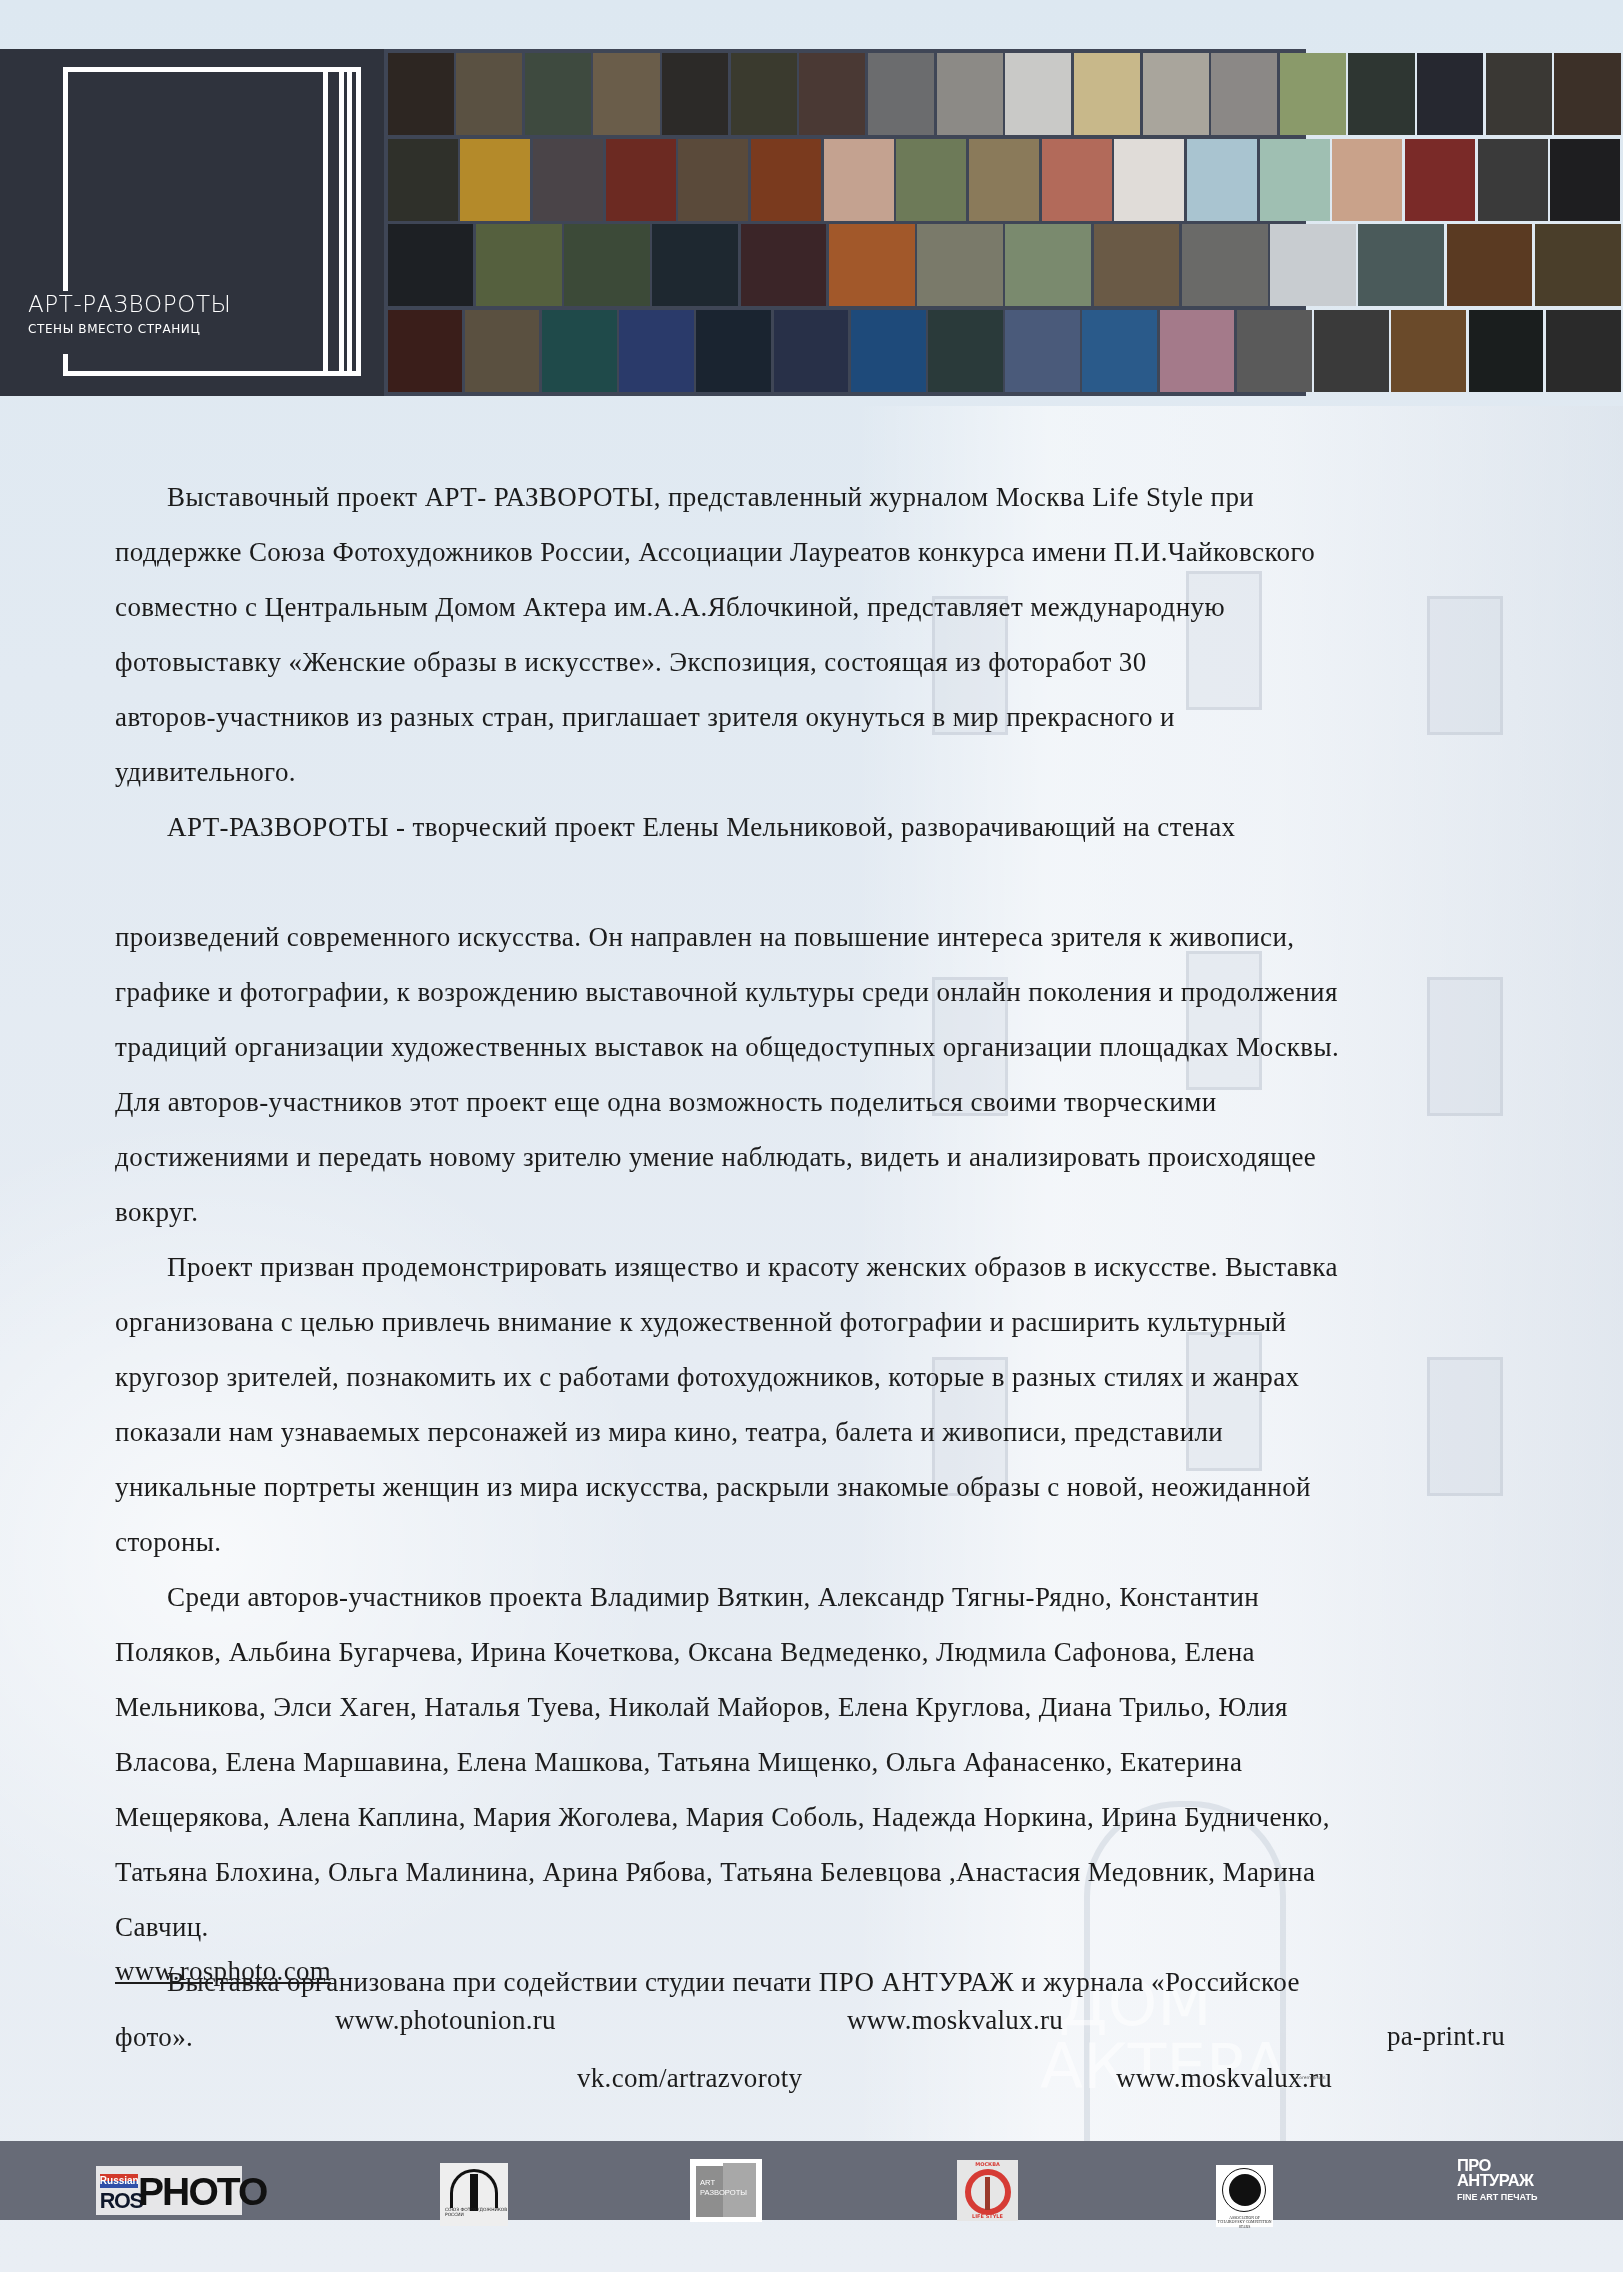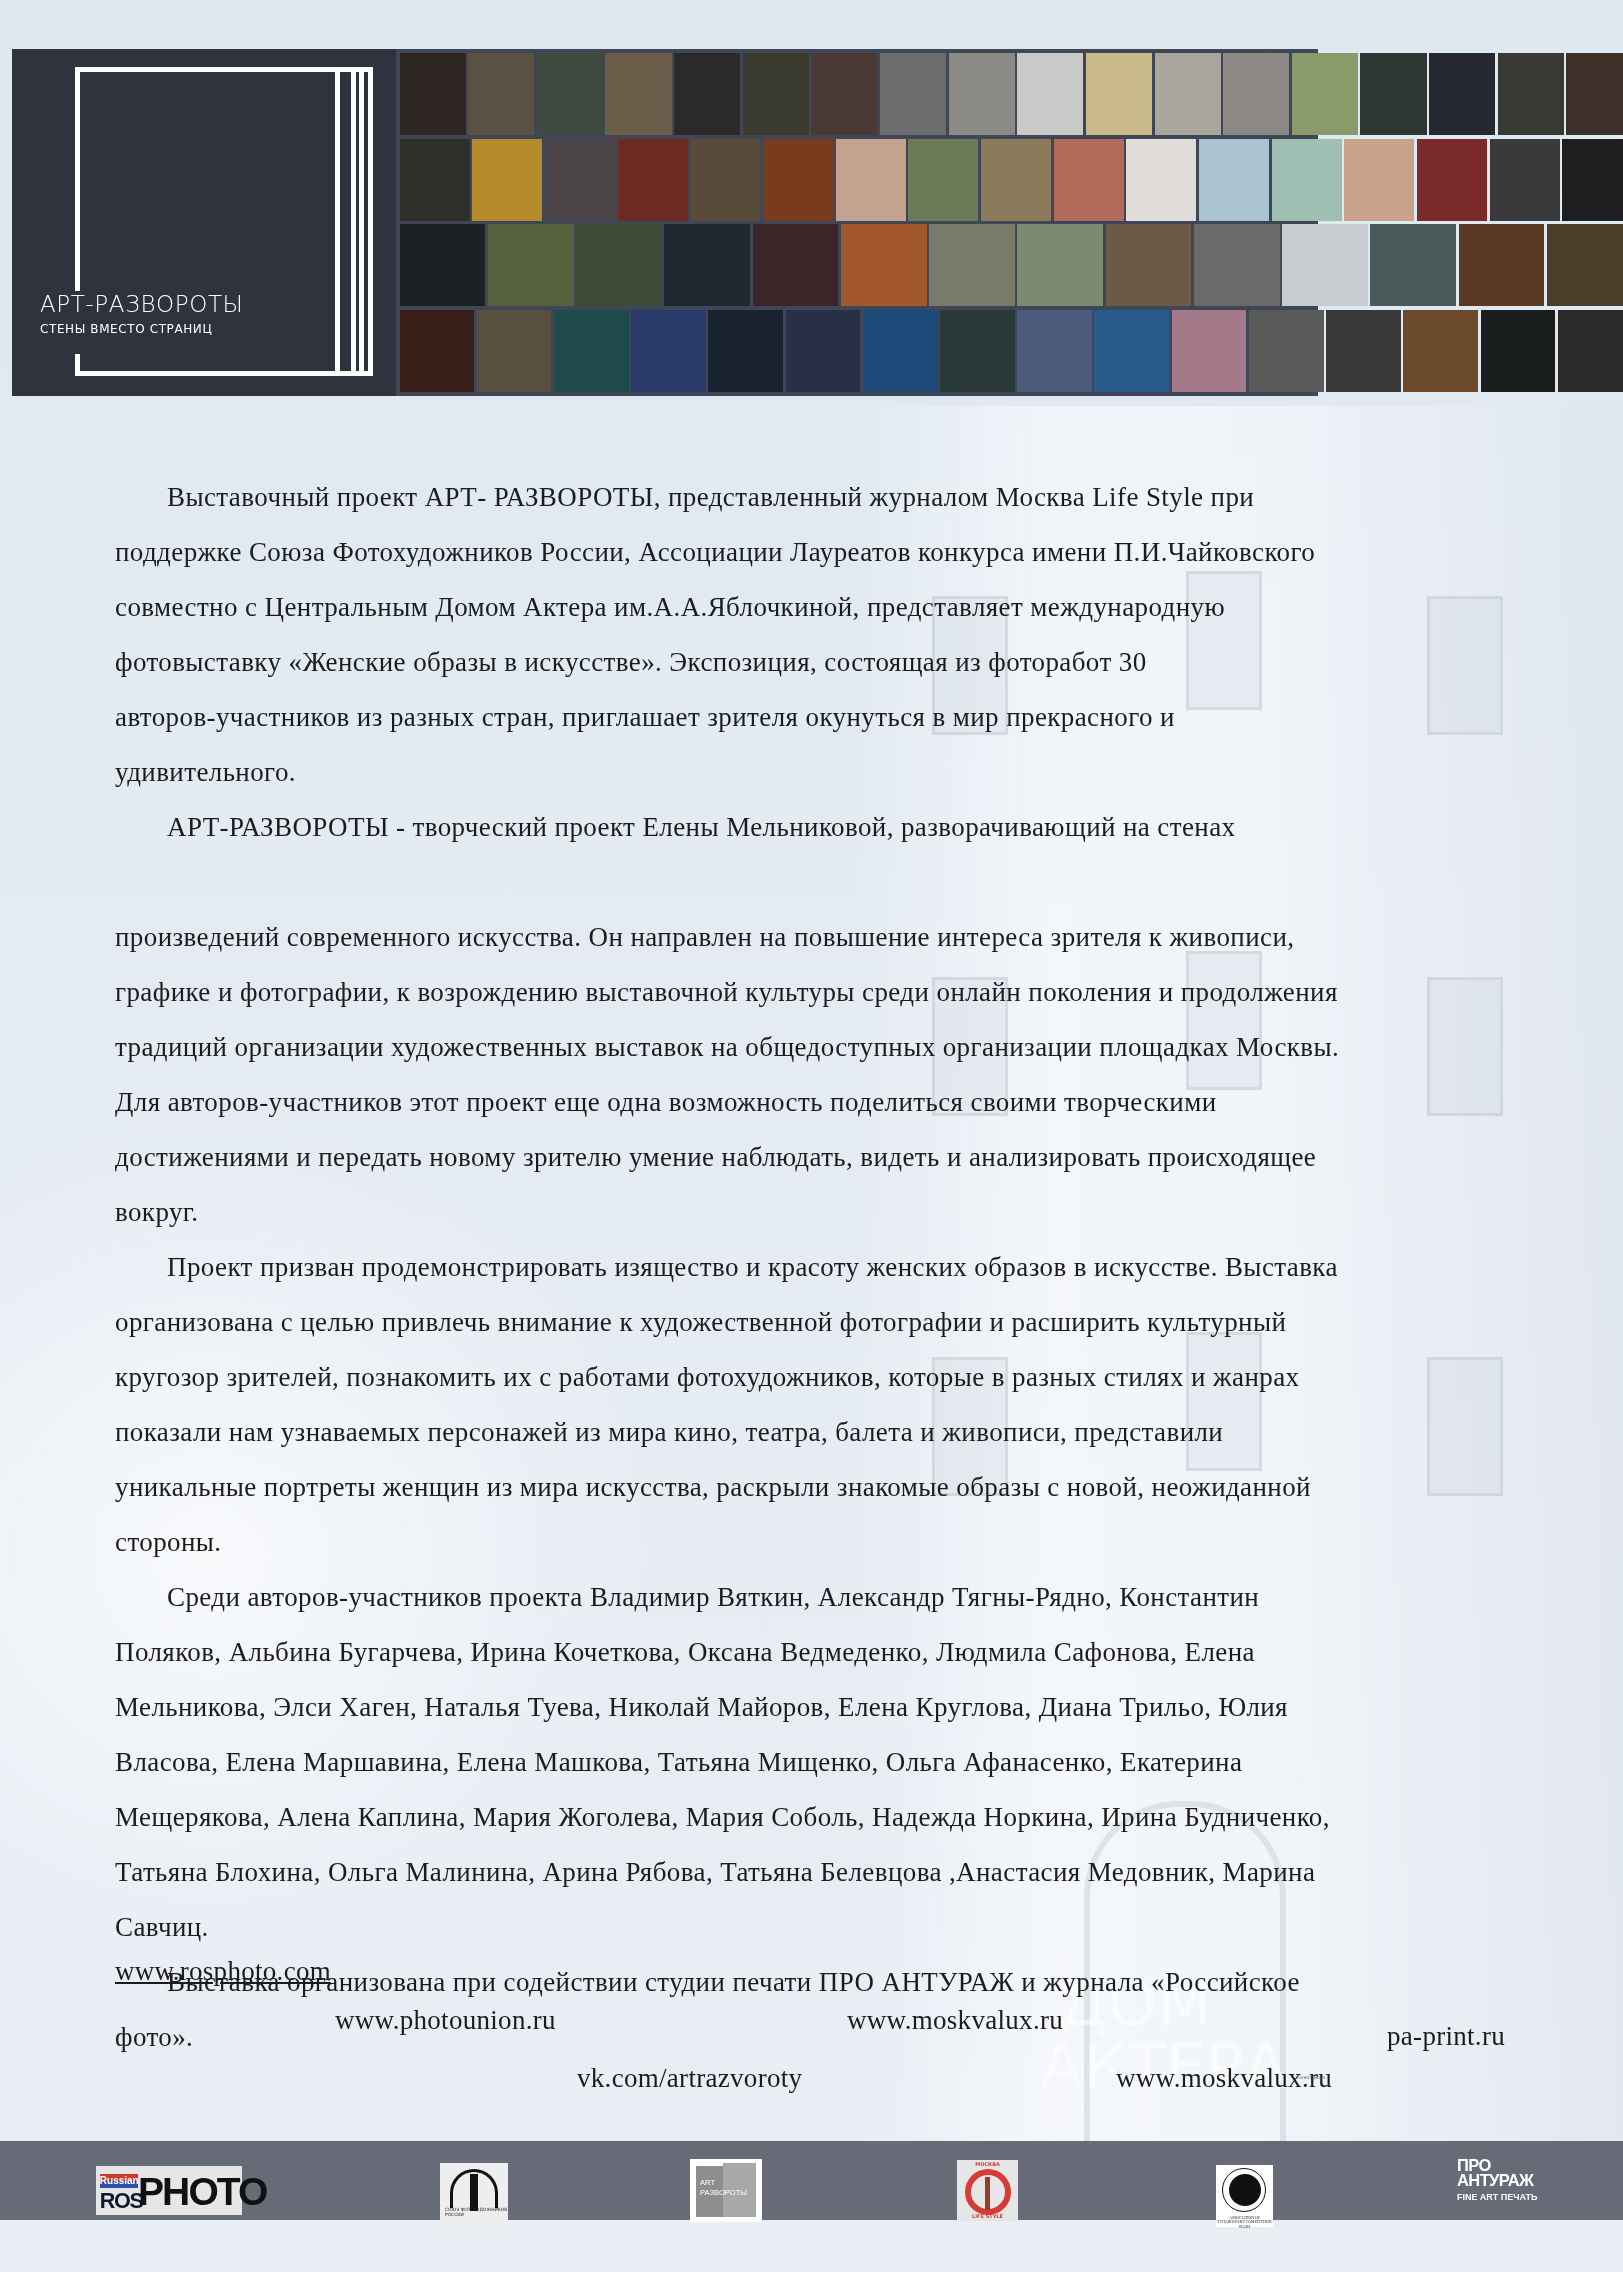--- a/index.html
+++ b/index.html
@@ -11,21 +11,21 @@
   }
   
   .bg-building{position:absolute;left:856px;top:406px;width:767px;height:1737px;
     background:linear-gradient(90deg,rgba(255,255,255,0) 0%,rgba(255,255,255,.55) 25%,rgba(245,247,250,.7) 55%,rgba(220,226,234,.5) 100%);}
   .bg-building .win{position:absolute;width:70px;height:133px;border:3.8px solid rgba(190,198,208,.45);background:rgba(200,208,218,.25);}
   .bg-cloud{position:absolute;left:0;top:1078px;width:698px;height:951px;
     background:radial-gradient(ellipse at 30% 50%,rgba(255,255,255,.7),rgba(255,255,255,0) 65%);}
   .wm-text{position:absolute;color:rgba(255,255,255,.55);font-family:"DejaVu Sans",sans-serif;font-size:63px;line-height:63px;text-align:center;}
 
   
-  .header{position:absolute;left:12px;top:49px;width:1306px;height:347px;background:#3f4656;}
+  .header{position:absolute;left:0;top:49px;width:1306px;height:347px;background:#3f4656;}
   .logo-panel{position:absolute;left:0;top:0;width:384px;height:347px;background:#2f333d;}
   .frame{position:absolute;left:63px;top:18.4px;width:298px;height:309px;border:5px solid #fff;box-sizing:border-box;}
   .frame-gap{position:absolute;left:58px;top:242px;width:12.7px;height:63px;background:#2f333d;}
   .vline{position:absolute;top:18.4px;width:5px;height:309px;background:#fff;}
   .logo-title{position:absolute;left:28px;top:242px;color:#fff;font-family:"DejaVu Sans",sans-serif;font-weight:200;font-size:23px;letter-spacing:0.6px;white-space:nowrap;}
   .logo-sub{position:absolute;left:28px;top:273px;color:#fff;font-family:"DejaVu Sans",sans-serif;font-size:12px;letter-spacing:0.6px;white-space:nowrap;}
   .collage{position:absolute;left:385px;top:0;width:1238px;height:347px;display:grid;
     grid-template-rows:repeat(4,1fr);gap:3.8px;padding:3.8px 2.5px;box-sizing:border-box;}
   .crow{display:flex;gap:2.5px;}
   .tile{flex:1;height:100%;}

